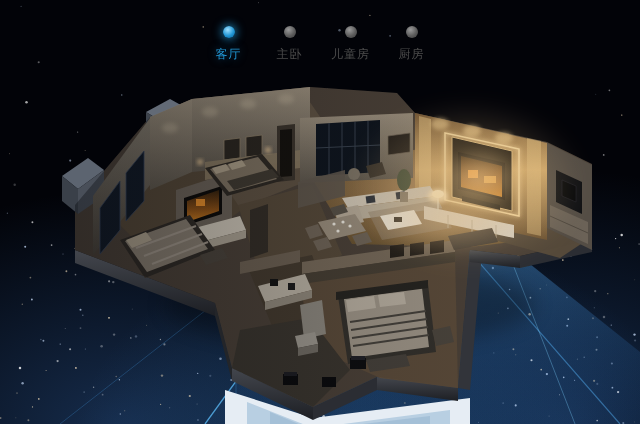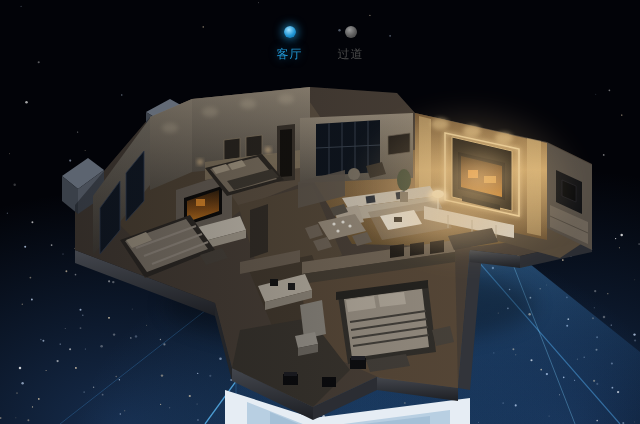--- a/index.html
+++ b/index.html
@@ -539,16 +539,24 @@
     </g>
   </svg>
 
   <nav id="room-nav">
     <div class="nav-item active">
       <span class="dot"></span>
       <span class="lbl">客厅</span>
     </div>
     <div class="nav-item">
       <span class="dot"></span>
-      <span class="lbl">过道</span>
+      <span class="lbl">主卧</span>
+    </div>
+    <div class="nav-item">
+      <span class="dot"></span>
+      <span class="lbl">儿童房</span>
+    </div>
+    <div class="nav-item">
+      <span class="dot"></span>
+      <span class="lbl">厨房</span>
     </div>
   </nav>
 </div>
 
 </body></html>

